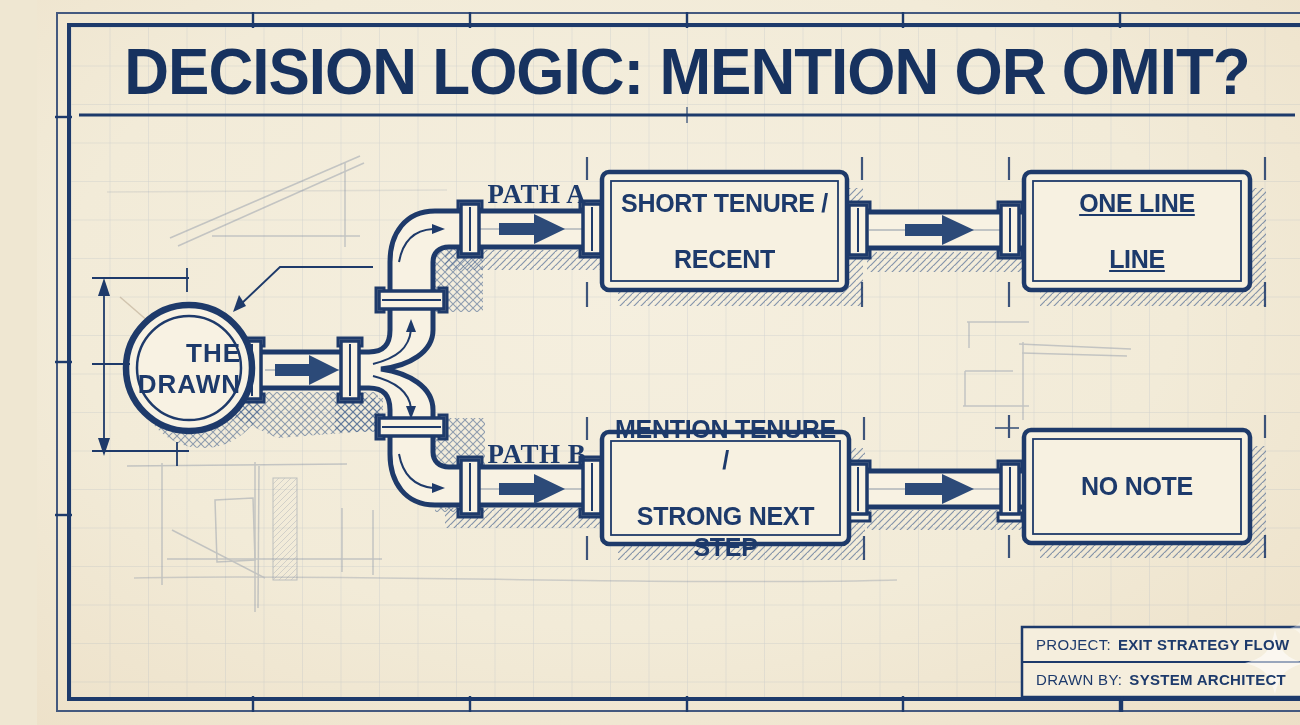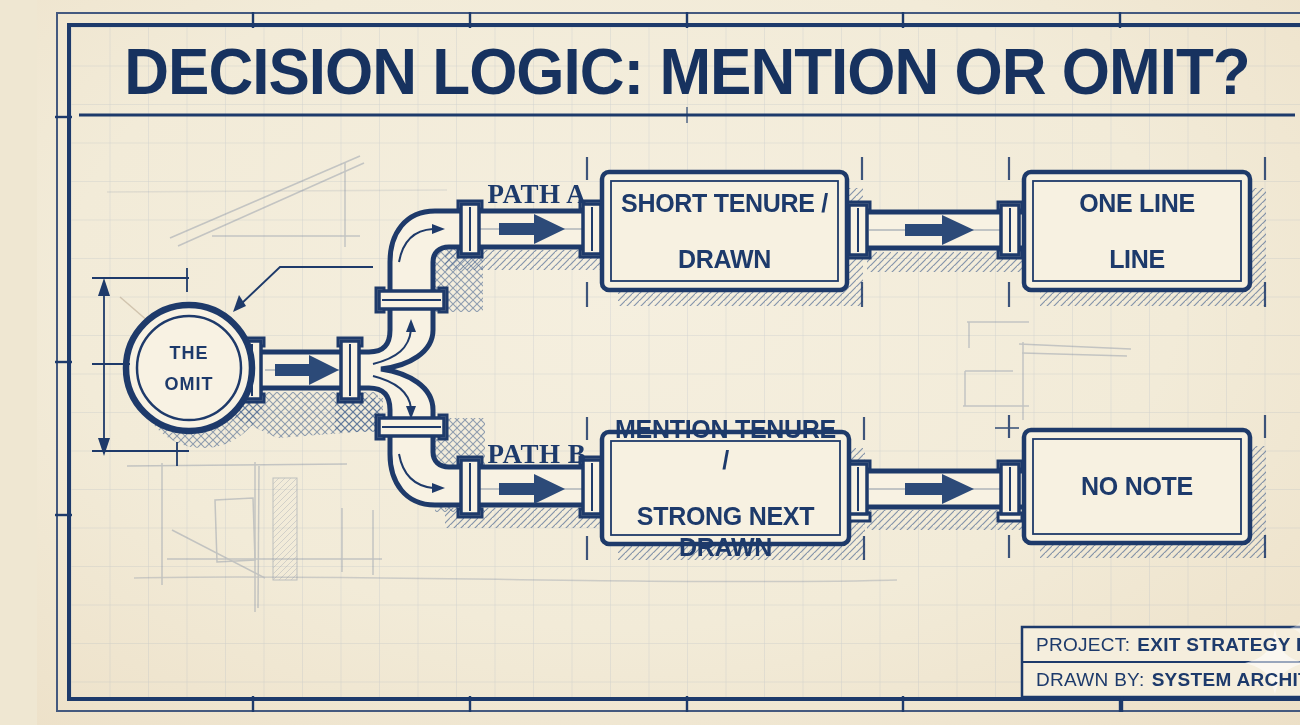--- a/index.html
+++ b/index.html
@@ -17,36 +17,36 @@
   #sheet svg{position:absolute;left:0;top:0;}
   .txt{position:absolute;color:#1d3a6b;}
   .page-title{
     left:33px;top:34px;width:1234px;height:74px;
     font-size:62px;font-weight:800;letter-spacing:-1px;
     text-align:center;white-space:nowrap;color:#17325f;
     transform:scaleY(1.06);transform-origin:top;
   }
   .node-circle-text{
     left:100px;top:317px;width:104px;height:104px;
-    display:flex;flex-direction:column;align-items:center;justify-content:center;
-    font-size:18px;font-weight:800;line-height:31px;letter-spacing:1px;
+    display:flex;flex-direction:column;align-items:flex-end;justify-content:center;
+    font-size:26px;font-weight:800;line-height:31px;letter-spacing:1px;
   }
   .path-label{
     width:120px;height:30px;text-align:center;
     font-size:27px;font-weight:800;letter-spacing:0.5px;font-family:Liberation Serif, serif;
   }
   .box-text{
     display:flex;flex-direction:column;align-items:center;justify-content:center;
     text-align:center;font-size:25px;font-weight:800;letter-spacing:-0.3px;line-height:31px;gap:25px;
   }
   .box-text span:empty{display:none;}
   .tb-row{
     position:absolute;left:999px;width:256px;height:35px;
     display:flex;align-items:center;gap:7px;white-space:nowrap;
-    font-size:19px;color:#1d3a6b;
+    font-size:15px;color:#1d3a6b;
   }
   .tb-label{font-weight:400;letter-spacing:0.3px;}
   .tb-value{font-weight:800;letter-spacing:0.3px;}
 </style>
 </head>
 <body>
 
 <div id="sheet">
 
 <svg width="1300" height="725" viewBox="0 0 1300 725">
@@ -338,37 +338,37 @@
   <g fill="#ffffff">
     <path d="M1238 630 C1243 652 1249 658 1268 663 C1249 668 1243 674 1238 694 C1233 674 1227 668 1208 663 C1227 658 1233 652 1238 630 Z" opacity="0.55"></path>
     <path d="M1266 614 C1268 623 1271 626 1279 628 C1271 630 1268 633 1266 641 C1264 633 1261 630 1253 628 C1261 626 1264 623 1266 614 Z" opacity="0.4"></path>
   </g>
 </svg>
 
 <div class="txt page-title">DECISION LOGIC: MENTION OR OMIT?</div>
 
 <div class="txt node-circle-text">
   <span>THE</span>
-  <span>OMIT</span>
+  <span>DRAWN</span>
 </div>
 
 <div class="txt path-label" style="left:440px;top:179px;">PATH A</div>
 <div class="txt path-label" style="left:440px;top:439px;text-align:center;">PATH B</div>
 
 <div class="txt box-text" style="left:572px;top:177px;width:231px;height:108px;">
   <span>SHORT TENURE /</span>
-  <span>DRAWN</span>
-</div>
-<div class="txt box-text" style="left:994px;top:177px;width:212px;height:108px;">
+  <span>RECENT</span>
+</div>
+<div class="txt box-text" style="left:994px;top:177px;width:212px;height:108px;text-decoration:underline;">
   <span>ONE LINE</span>
   <span>LINE</span>
 </div>
 <div class="txt box-text" style="left:572px;top:437px;width:233px;height:102px;">
   <span>MENTION TENURE /</span>
-  <span>STRONG NEXT DRAWN</span>
+  <span>STRONG NEXT STEP</span>
 </div>
 <div class="txt box-text" style="left:994px;top:435px;width:212px;height:103px;">
   <span>NO NOTE</span>
 
 </div>
 
 <div class="tb-row" style="top:627px;">
   <span class="tb-label">PROJECT:</span>
   <span class="tb-value">EXIT STRATEGY FLOW</span>
 </div>

